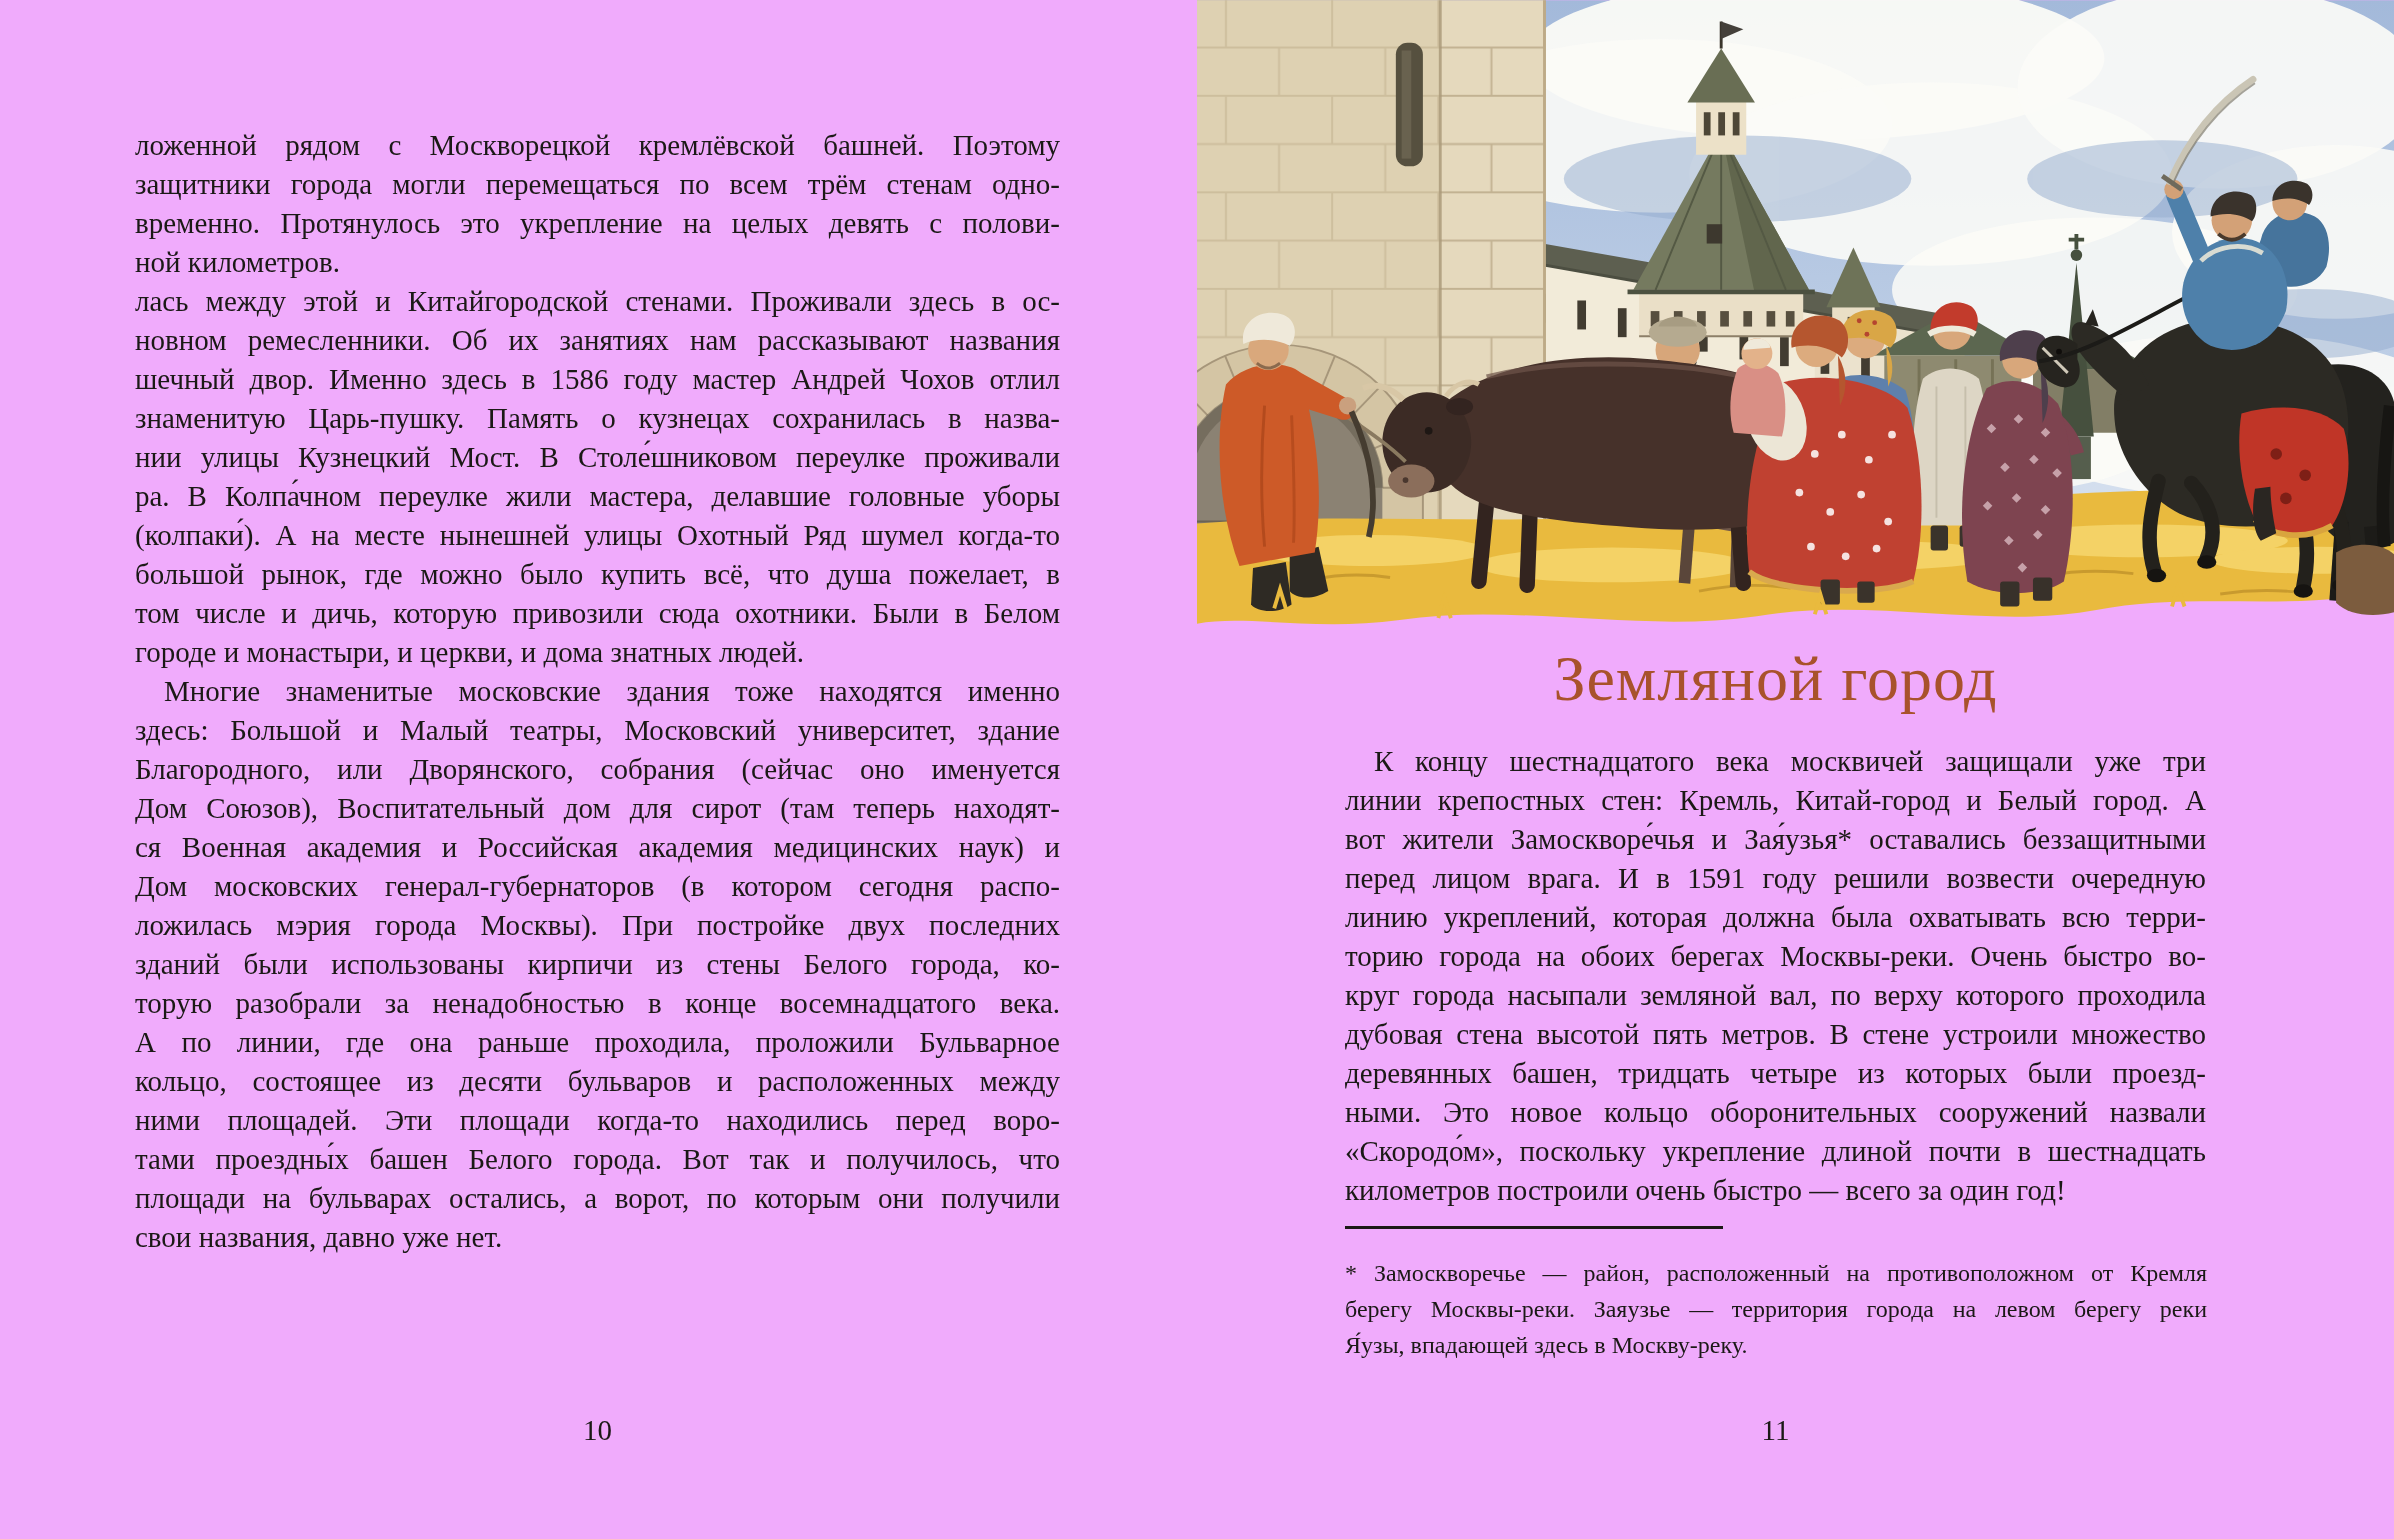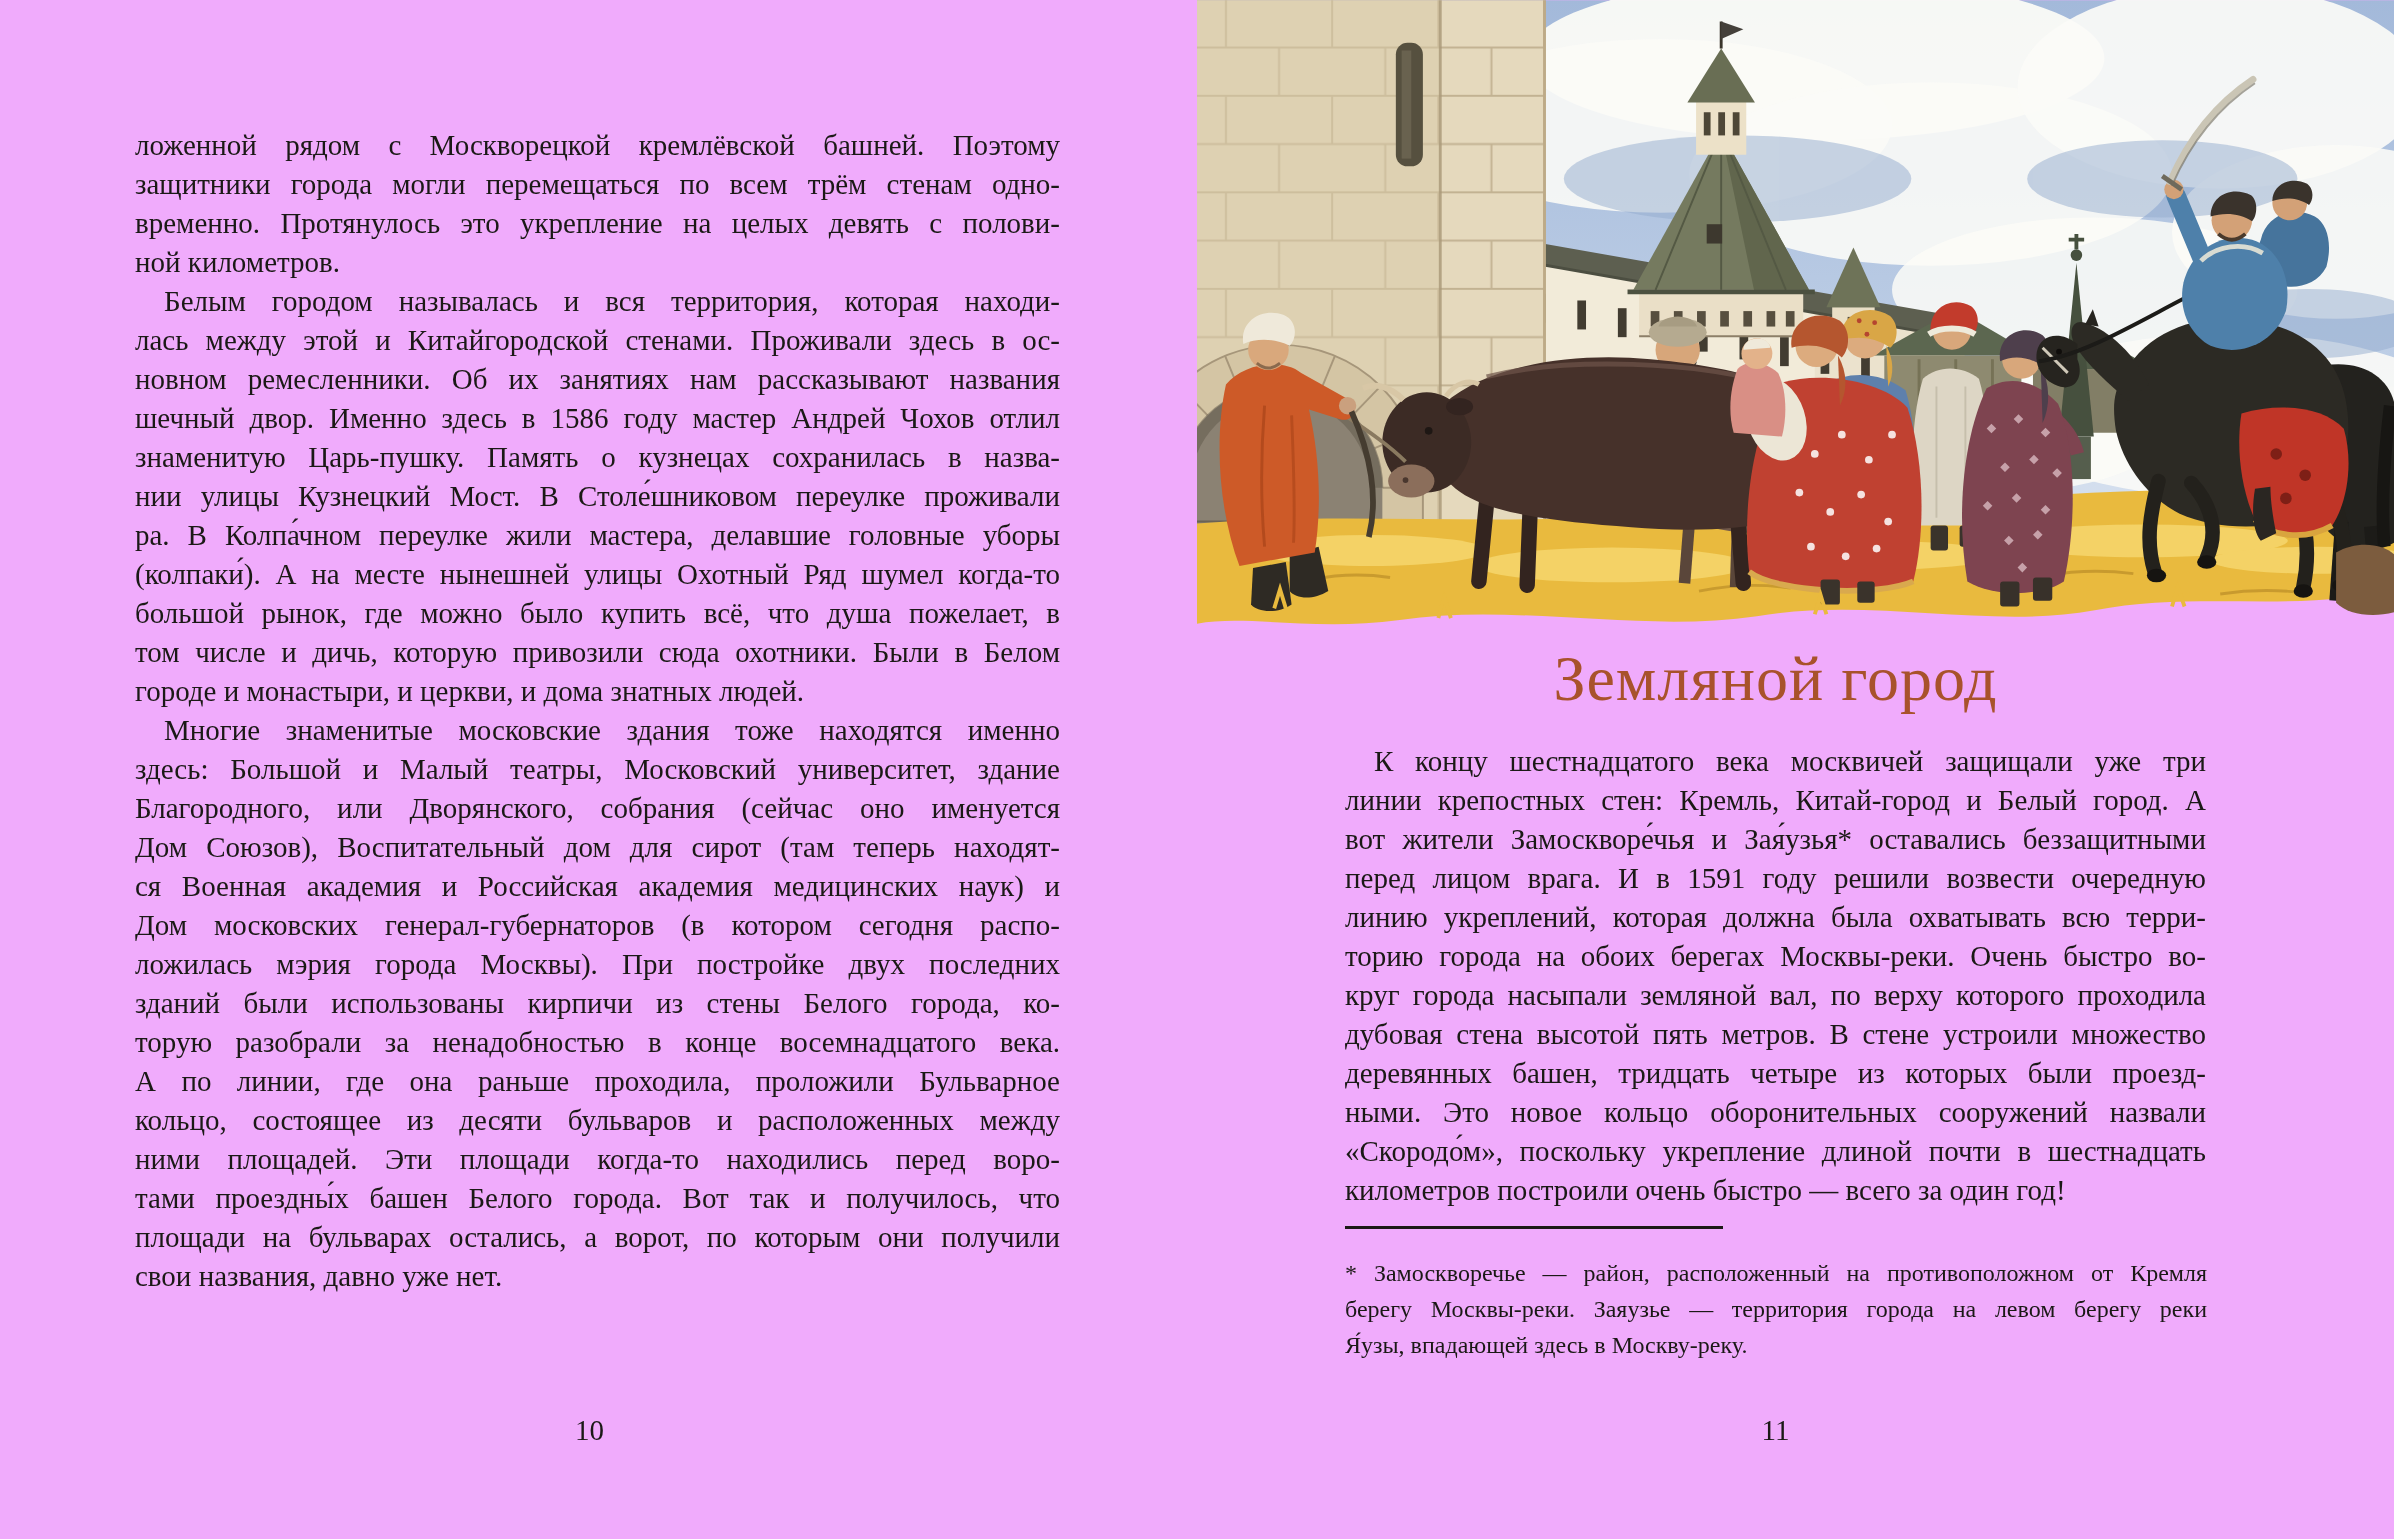--- a/index.html
+++ b/index.html
@@ -10,21 +10,21 @@
   #right-text{left:1345px;top:742px;width:861px;}
   .bl{font-size:29px;line-height:39px;text-align:justify;text-align-last:justify;}
   .bl.ind{text-indent:29px;}
   .bl.end{text-align-last:left;}
   #footnote-text{left:1345px;top:1255px;width:862px;}
   #footnote-text .bl{font-size:24px;line-height:36px;}
   #heading{position:absolute;left:1345px;top:641px;width:861px;text-align:center;
            font-size:64px;line-height:76px;font-weight:400;letter-spacing:1px;}
   .rule{position:absolute;left:1345px;top:1226px;width:378px;height:2.9px;background:#1b1916;}
   .pagenum{position:absolute;font-size:29px;line-height:33px;text-align:center;}
-  #pagenum-left{left:127px;top:1414px;width:925px;}
+  #pagenum-left{left:135px;top:1414px;width:925px;}
   #pagenum-right{left:1345px;top:1414px;width:861px;}
   #illustration{position:absolute;left:1197px;top:0;width:1197px;height:628px;}
 </style>
 </head>
 <body>
 
 <div class="spread" style="color: rgb(27, 25, 22); background: #f0abfc;">
 
   <svg id="illustration" viewBox="0 0 1240 650" xmlns="http://www.w3.org/2000/svg" aria-hidden="true">
     <defs>
@@ -407,21 +407,20 @@
       <path d="M640 636 l6 -20 l6 20"></path>
         <path d="M1010 628 l6 -20 l7 20"></path>
     </g>
   </svg>
 
   <div class="textcol" id="left-text">
       <div class="bl">ложенной рядом с Москворецкой кремлёвской башней. Поэтому</div>
       <div class="bl">защитники города могли перемещаться по всем трём стенам одно-</div>
       <div class="bl">временно. Протянулось это укрепление на целых девять с полови-</div>
       <div class="bl end">ной километров.</div>
-      <div class="bl ind">Белым городом называлась и вся территория, которая находи-</div>
       <div class="bl">лась между этой и Китайгородской стенами. Проживали здесь в ос-</div>
       <div class="bl">новном ремесленники. Об их занятиях нам рассказывают названия</div>
       <div class="bl">шечный двор. Именно здесь в 1586 году мастер Андрей Чохов отлил</div>
       <div class="bl">знаменитую Царь-пушку. Память о кузнецах сохранилась в назва-</div>
       <div class="bl">нии улицы Кузнецкий Мост. В Столе́шниковом переулке проживали</div>
       <div class="bl">ра. В Колпа́чном переулке жили мастера, делавшие головные уборы</div>
       <div class="bl">(колпаки́). А на месте нынешней улицы Охотный Ряд шумел когда-то</div>
       <div class="bl">большой рынок, где можно было купить всё, что душа пожелает, в</div>
       <div class="bl">том числе и дичь, которую привозили сюда охотники. Были в Белом</div>
       <div class="bl end">городе и монастыри, и церкви, и дома знатных людей.</div>

